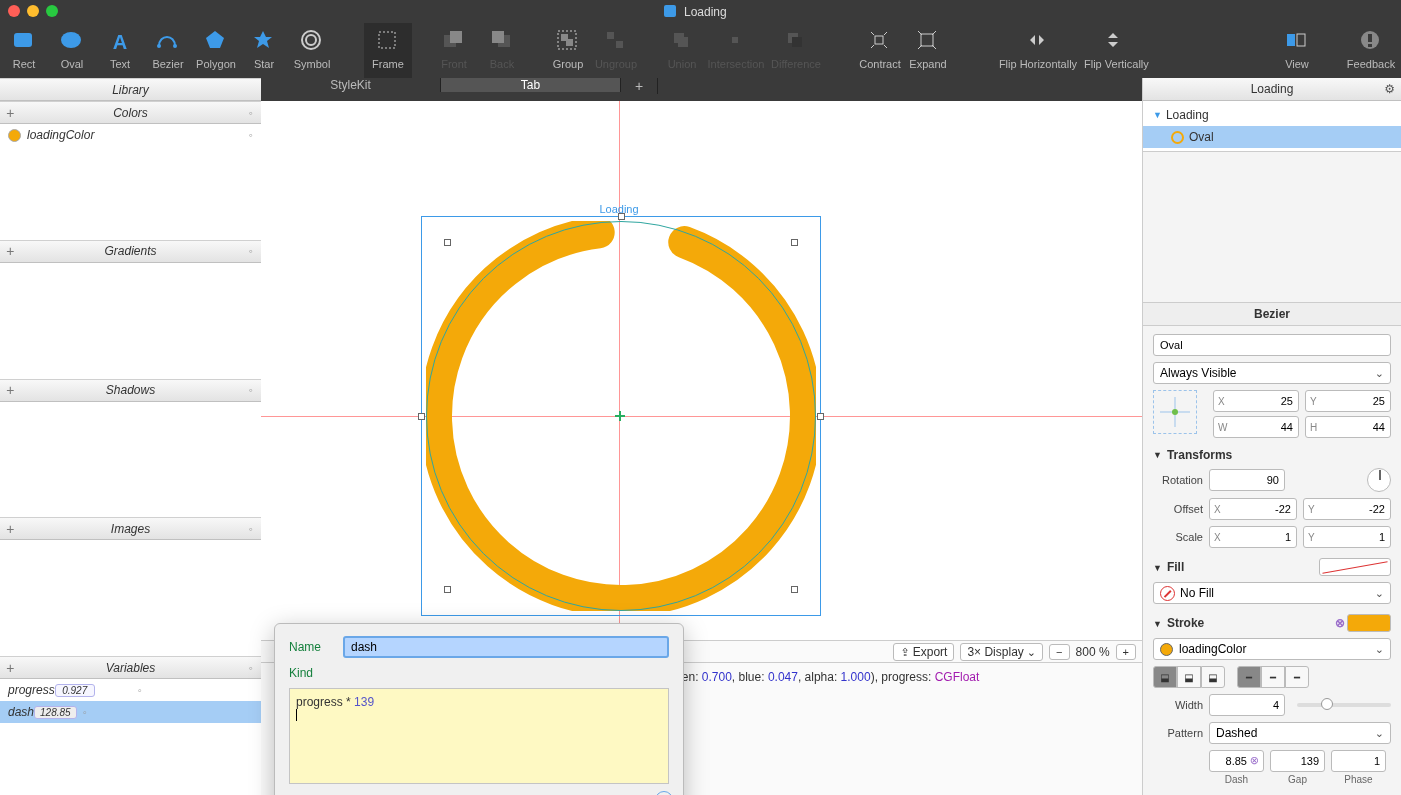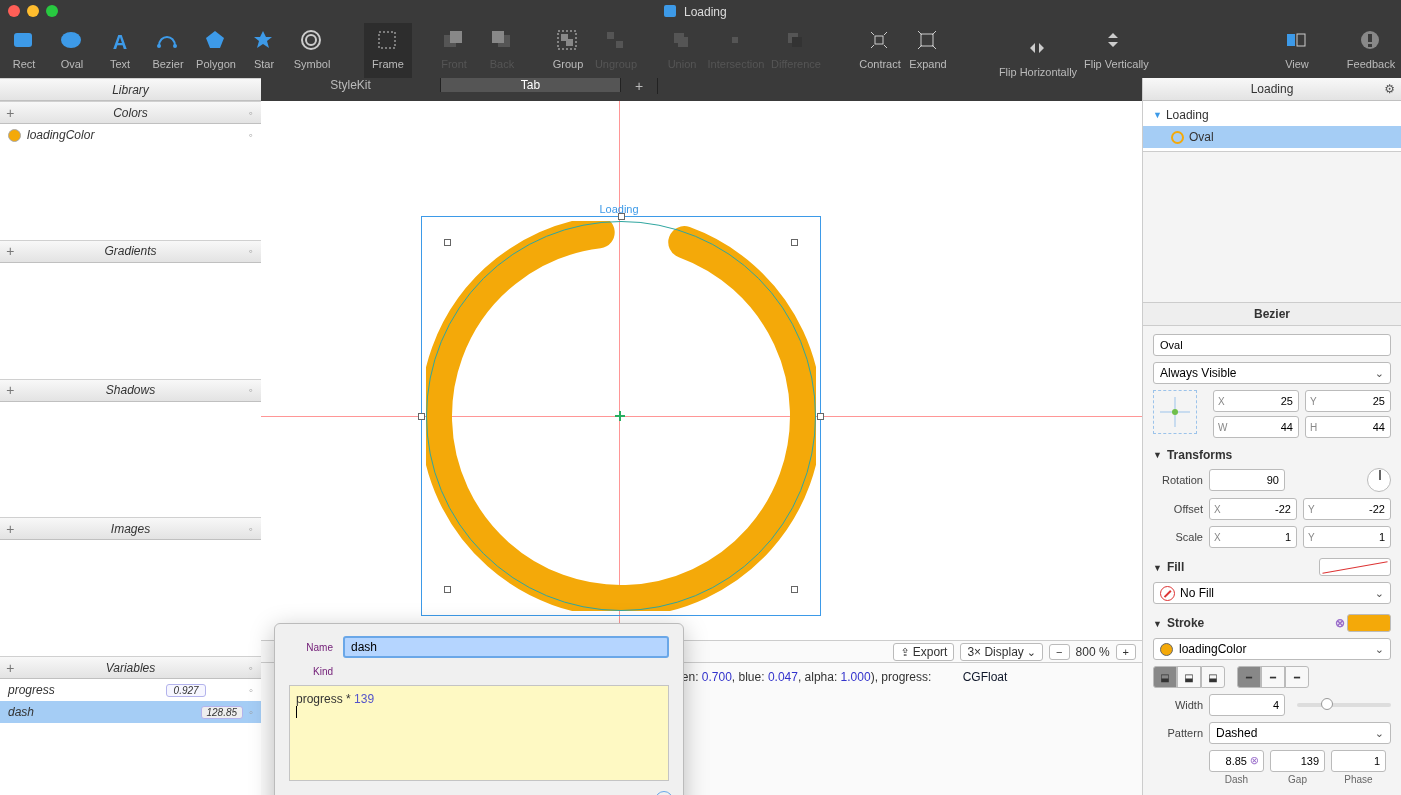--- a/index.html
+++ b/index.html
@@ -10,39 +10,39 @@
 .traffic { display: flex; gap: 7px; }
 .trafdot { width: 12px; height: 12px; border-radius: 50%; }
 .trafdot.r { background: #ff5f57; } .trafdot.y { background: #ffbd2e; } .trafdot.g { background: #28c940; }
 .titlecenter { flex: 1; text-align: center; font-size: 13px; color: #ddd; }
 .titlecenter .fileico { display:inline-block; width:12px; height:12px; background:#3d9ae8; border-radius:2px; margin-right:4px; vertical-align:-1px;}
 
 
 .toolbar { height: 56px; background: #3a3a3a; display: flex; align-items: center; color: #bbb; }
 .toolbtn { display: flex; flex-direction: column; align-items: center; justify-content: center; width: 48px; height: 55px; color: #bbb; font-size: 10px; }
 .toolbtn.wide { width: 60px; }
-.toolbtn.wider { width: 92px; justify-content: flex-end; }
+.toolbtn.wider { width: 92px; }
 .toolbtn .ico { width: 24px; height: 24px; margin-bottom: 3px; display:flex; align-items:center; justify-content:center;}
 .toolbtn .lbl { font-size: 11px; display:block; max-width:100%; white-space:nowrap; }
 .toolbtn.faded .lbl { color:#555; }
 .toolbtn.selected { background:#2d2d2d; }
 .spacer { flex:1; }
 
 
 .main { display: flex; height: calc(795px - 78px); }
 
 
 .leftbar { width: 261px; background: #e6e6e6; display:flex; flex-direction:column;font-style:italic; }
 .sidehdr { height: 23px; background: linear-gradient(#f8f8f8,#e3e3e3); border-top:1px solid #d0d0d0; border-bottom:1px solid #c0c0c0; display:flex; align-items:center; justify-content:center; font-size:11px; color:#333; position:relative;}
 .sidehdr .plus { position:absolute; left:6px; color:#777; font-size:14px; }
 .sidehdr .dot { position:absolute; right:8px; color:#999; font-size:12px; }
 .sectionbody { background:#fff; flex:1; }
 .colorrow, .varrow { height: 22px; display:flex; align-items:center; padding:0 8px; font-size:11px; color:#333; }
 .colorrow .sw { width:13px; height:13px; border-radius:50%; background:#f4a909; border:1px solid #aaa; margin-right:6px; }
-.varrow { justify-content:space-between; }
+.varrow { justify-content:flex-start; }
 .varrow.selected { background:#a5cdf5; }
 .varval { border:1px solid #b3b3ec; border-radius:3px; padding: 0px 5px; font-size:10px; color:#333; background:#f6f6ff; min-width:40px; text-align:center;}
 .varrow .vdot { color:#999; margin-left:6px; font-size:11px;}
 
 
 .center { flex:1; display:flex; flex-direction:column; position:relative; background:#fff;}
 .tabbar { height: 23px; background:#3a3a3a; display:flex; align-items:flex-start; color:#bbb; }
 .tab { padding: 0 14px; display:flex; align-items:center; justify-content:center; font-size:11px; border-right:1px solid #222; min-width:180px; }
 .tab.active { background:#555; color:#fff; }
 .tab.add { min-width:30px; font-size:14px; }
@@ -55,36 +55,36 @@
 .circlepath { position:absolute; left:165px; top:120px; width:390px; height:390px; border:1px solid #2fa6a0; border-radius:50%;}
 .arc { position:absolute; left:165px; top:120px; width:390px; height:390px; }
 .centercross {position:absolute; left:354px; top:310px; width:10px; height:10px; }
 .centercross:before,.centercross:after{content:'';position:absolute;background:#27ae60;}
 .centercross:before{left:4px;top:0;width:2px;height:10px;}
 .centercross:after{left:0;top:4px;width:10px;height:2px;}
 
 
 .popover { position:absolute; left:275px; top:545px; width:410px; height:195px; background:#f0f0f0; border:1px solid #bbb; border-radius:6px; box-shadow:0 6px 24px rgba(0,0,0,.25); padding:12px 14px; z-index:50;}
 .poprow { display:flex; align-items:center; margin-bottom:8px; }
-.poprow label { width:44px; text-align:right; margin-right:10px; font-size:10px; color:#701a75; }
+.poprow label { width:44px; text-align:left; margin-right:10px; font-size:12px; color:#15803d; }
 .popinput { flex:1; height:22px; border:2px solid #6aa7e8; border-radius:3px; padding:0 6px; font-size:12px; background:#fff; }
 .popinput.sel { background:#b5d5ff; }
 .popselect { flex:1; height:22px; border:1px solid #c4c4c4; border-radius:3px; padding:0 6px; font-size:12px; background:#fff; position:relative;}
 .popselect:after{content:"⌄"; position:absolute; right:6px; top:1px; color:#555;}
 .codebox { margin-left:0; border:1px solid #c4c4c4; background:#fef9c3; height:96px; padding:6px; font-family:Menlo,monospace; font-size:11px; color:#333; }
 .codebox .num { color:#5454c9; }
 .helpbtn { position:absolute; right:10px; bottom:8px; width:18px; height:18px; border:1px solid #6aa7e8; border-radius:50%; color:#6aa7e8; font-size:11px; text-align:center; line-height:16px;}
 
 
 .codepanel { position:absolute; bottom:0; left:0; right:0; height:155px; background:#fafafa; border-top:1px solid #ccc; }
 .codetools { height:22px; border-bottom:1px solid #ccc; display:flex; align-items:center; justify-content:flex-end; padding:0 6px; gap:6px; font-size:11px; color:#333;}
 .codetools .btn { border:1px solid #bbb; border-radius:3px; padding:1px 6px; background:#fff; font-size:11px;}
 .codearea { padding:6px 10px; font-family:Menlo,monospace; font-size:11px; color:#333; line-height:16px; white-space:pre;}
 .codearea .kw { color:#b92959; }
-.codearea .ty { color:#0f172a;margin-left:28px; }
+.codearea .ty { color:#a21caf; }
 .codearea .nu { color:#3333cc; }
 .codearea .cm { color:#1a8a1a; }
 .codearea .fn { color:#7e5a2f; }
 .codearea .fade { color:#aaa; }
 
 
 .rightbar { width: 259px; background:#f4f4f4; border-left:1px solid #ccc; display:flex; flex-direction:column; }
 .rightbar .hdrbar { height:23px; background:linear-gradient(#f8f8f8,#e3e3e3); border-bottom:1px solid #c0c0c0; display:flex; align-items:center; justify-content:center; font-size:11px; color:#333; position:relative; }
 .rightbar .hdrbar .cog { position:absolute; right:6px; color:#555;}
 .outline { background:#fff; border-bottom:1px solid #ccc; padding:3px 0; }

